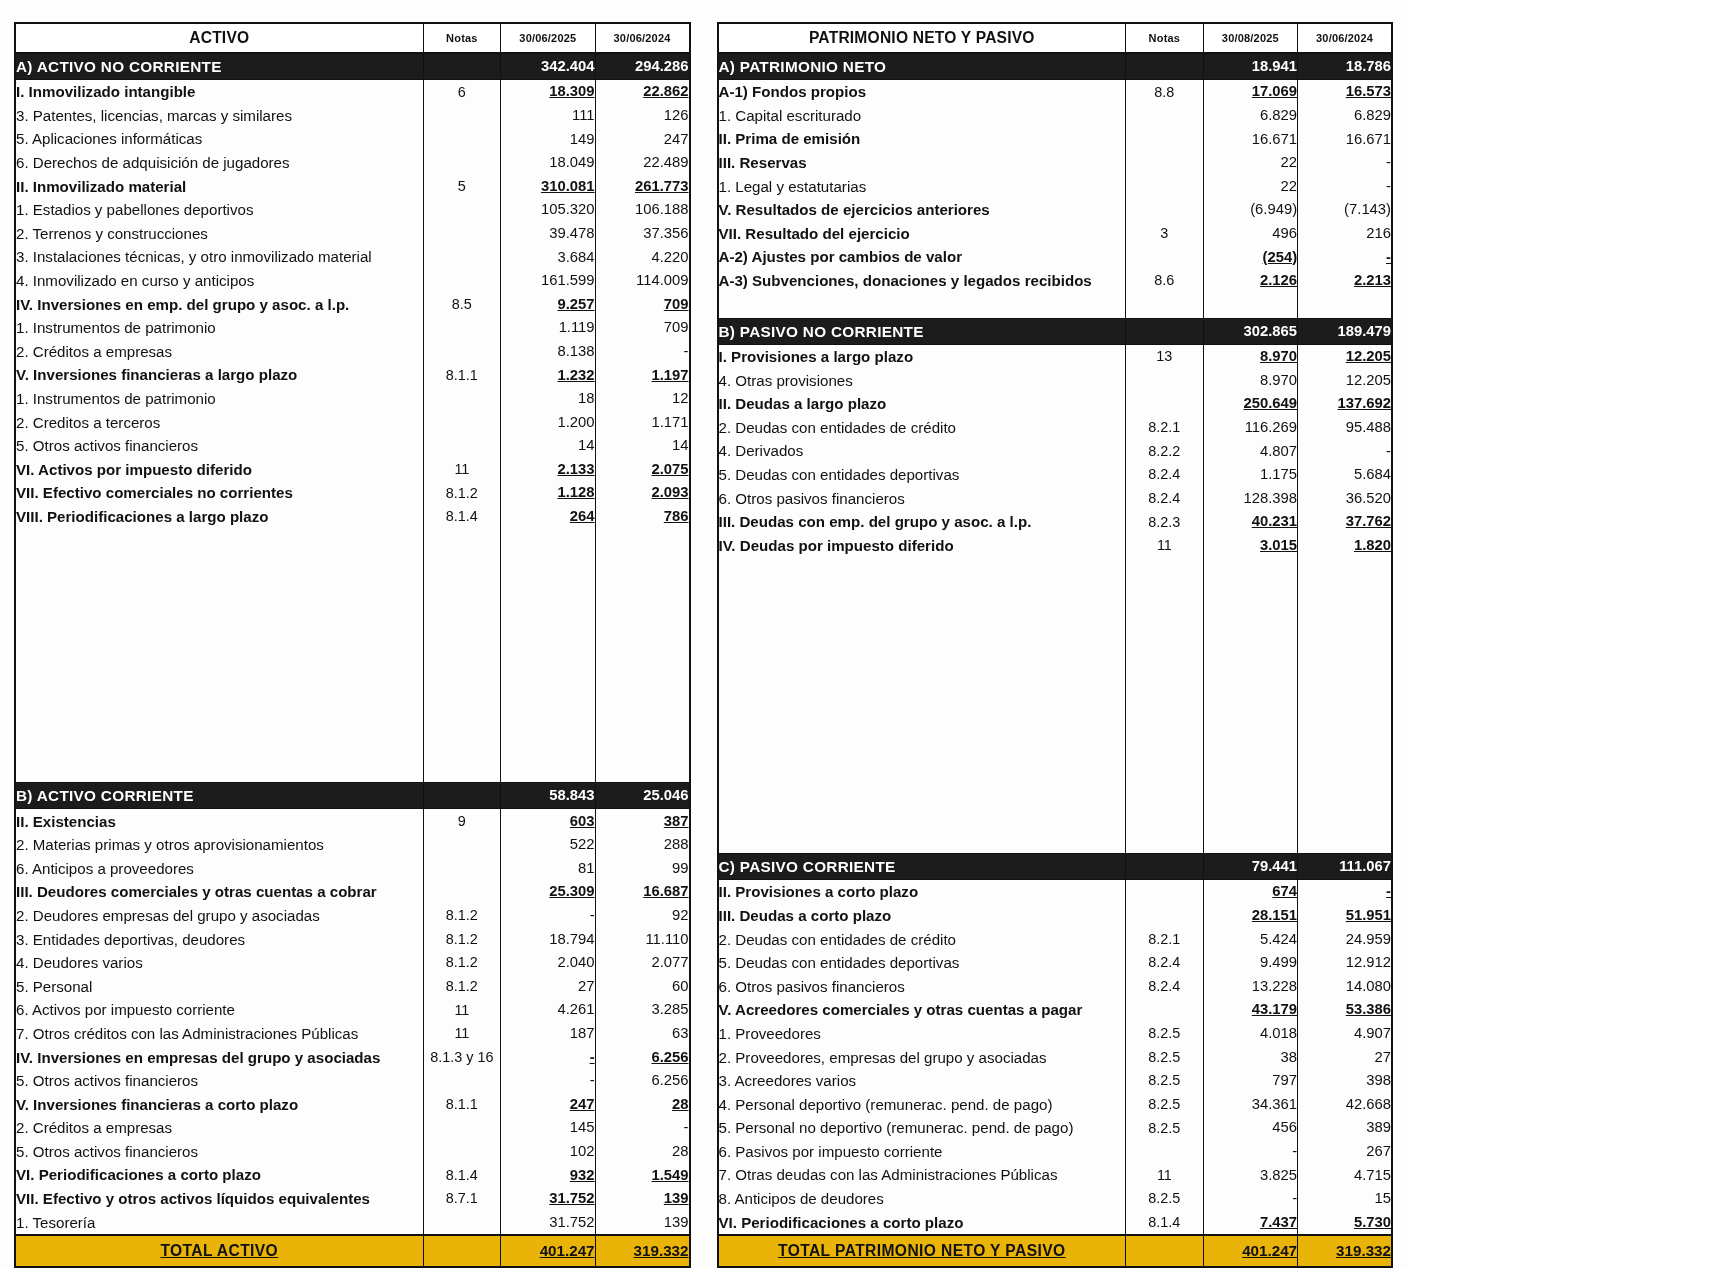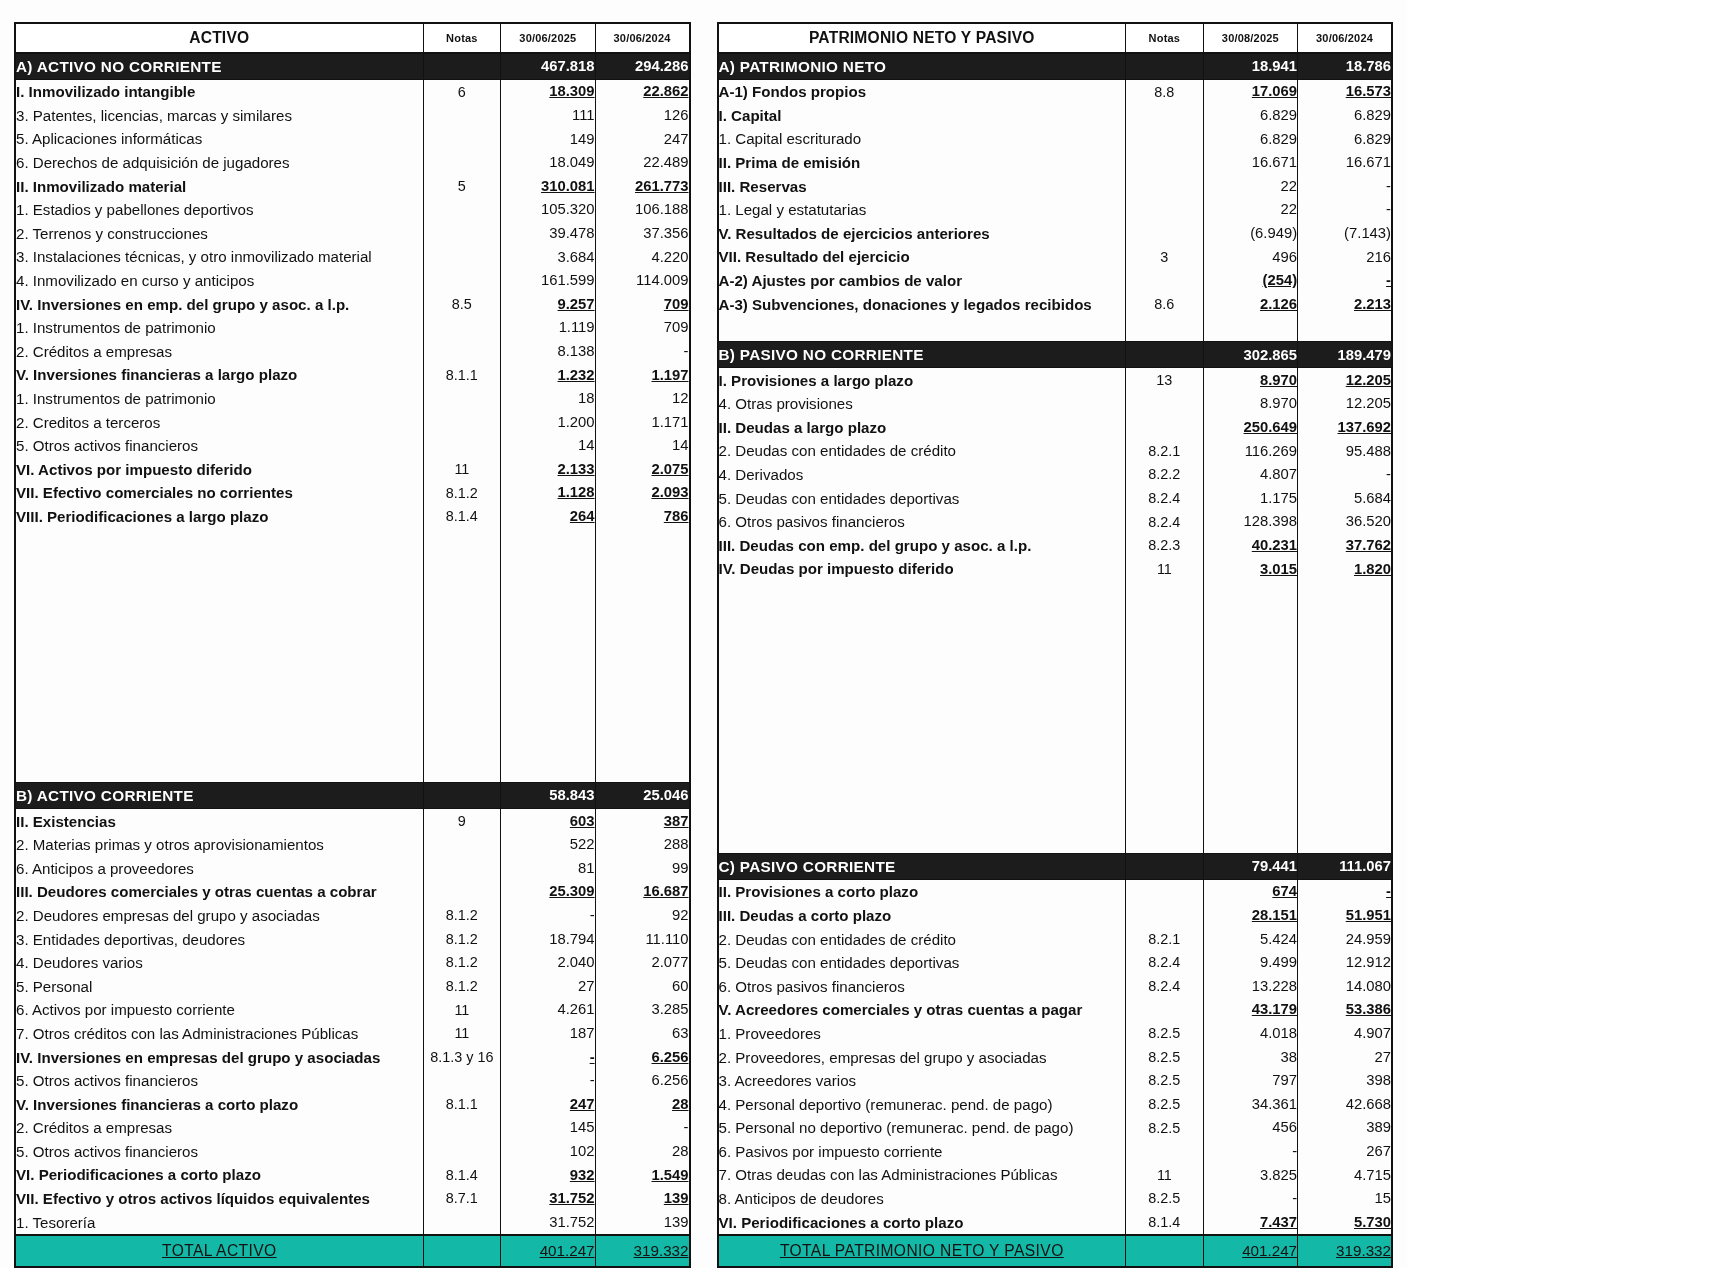--- a/index.html
+++ b/index.html
@@ -100,22 +100,22 @@
 
   .u { text-decoration: underline; font-weight: bold; }
 
   
   tr.filler td { height: 100%; border-top: none; border-bottom: none; }
 
   
   tr.total td {
     height: 30px;
     border-top: 2.6px solid #111;
-    font-weight: normal;
-    background: #14b8a6;
+    font-weight: bold;
+    background: #eab308;
   }
   tr.total td.label {
     text-align: center;
     font-size: 15.6px;
     letter-spacing: 0.4px;
     text-decoration: underline;
   }
   tr.total td.num { font-size: 15.2px; text-decoration: underline; }
 
   tbody.fill { height: 100%; }
@@ -141,21 +141,21 @@
           <th class="hdr-title">ACTIVO</th>
           <th>Notas</th>
           <th>30/06/2025</th>
           <th>30/06/2024</th>
         </tr>
       </thead>
       <tbody id="left-body" class="fill">
             <tr class="section">
               <td class="label lvl-letter">A) ACTIVO NO CORRIENTE</td>
               <td class="notes"></td>
-              <td class="num">467.818</td>
+              <td class="num">342.404</td>
               <td class="num">294.286</td>
             </tr>
             <tr class="row">
               <td class="label lvl-roman">I. Inmovilizado intangible</td>
               <td class="notes">6</td>
               <td class="num u">18.309</td>
               <td class="num u">22.862</td>
             </tr>
             <tr class="row">
               <td class="label lvl-sub2">3. Patentes, licencias, marcas y similares</td>
@@ -422,26 +422,20 @@
               <td class="num">18.941</td>
               <td class="num">18.786</td>
             </tr>
             <tr class="row">
               <td class="label lvl-letter">A-1) Fondos propios</td>
               <td class="notes">8.8</td>
               <td class="num u">17.069</td>
               <td class="num u">16.573</td>
             </tr>
             <tr class="row">
-              <td class="label lvl-sub1">I. Capital</td>
-              <td class="notes"></td>
-              <td class="num">6.829</td>
-              <td class="num">6.829</td>
-            </tr>
-            <tr class="row">
               <td class="label lvl-sub3">1. Capital escriturado</td>
               <td class="notes"></td>
               <td class="num">6.829</td>
               <td class="num">6.829</td>
             </tr>
             <tr class="row">
               <td class="label lvl-roman">II. Prima de emisión</td>
               <td class="notes"></td>
               <td class="num">16.671</td>
               <td class="num">16.671</td>

